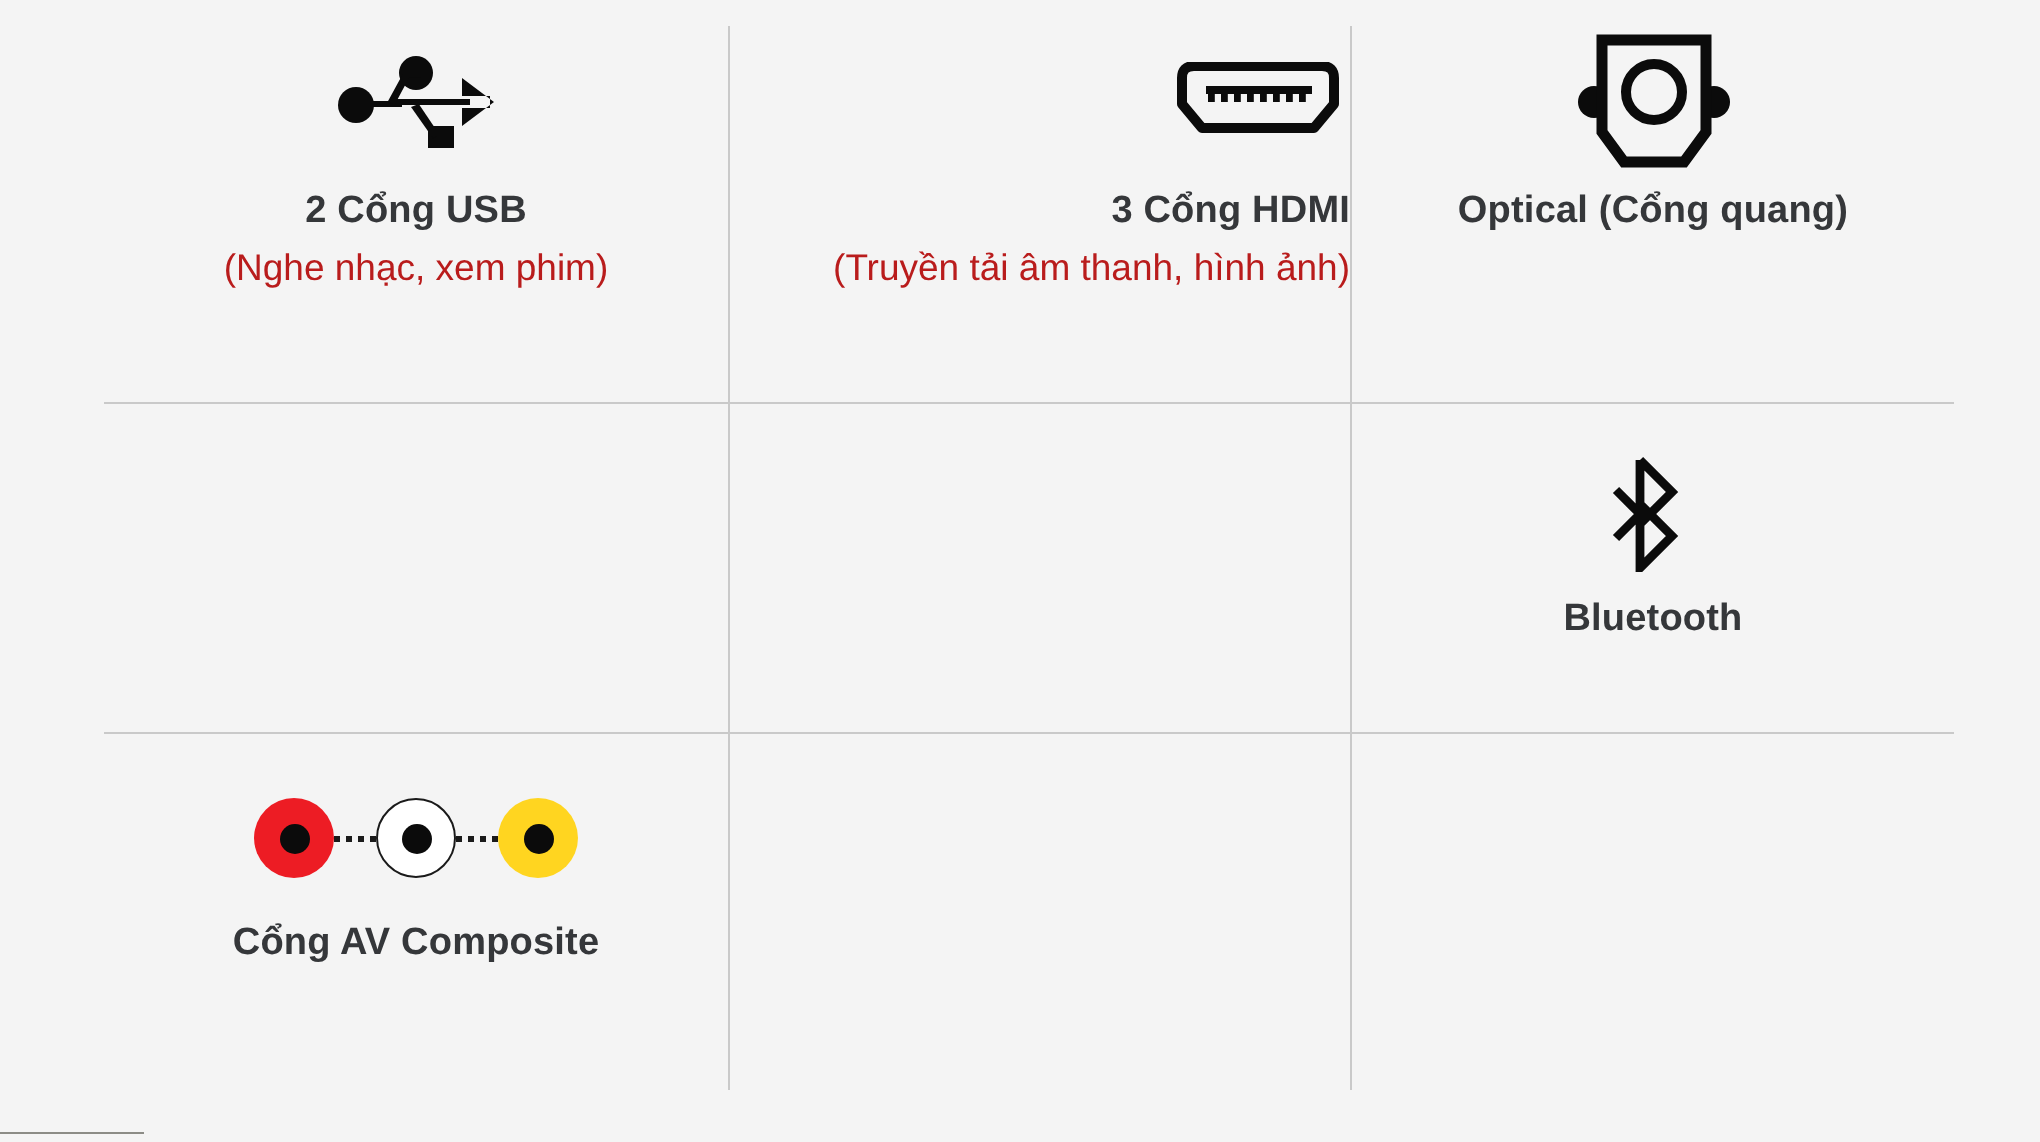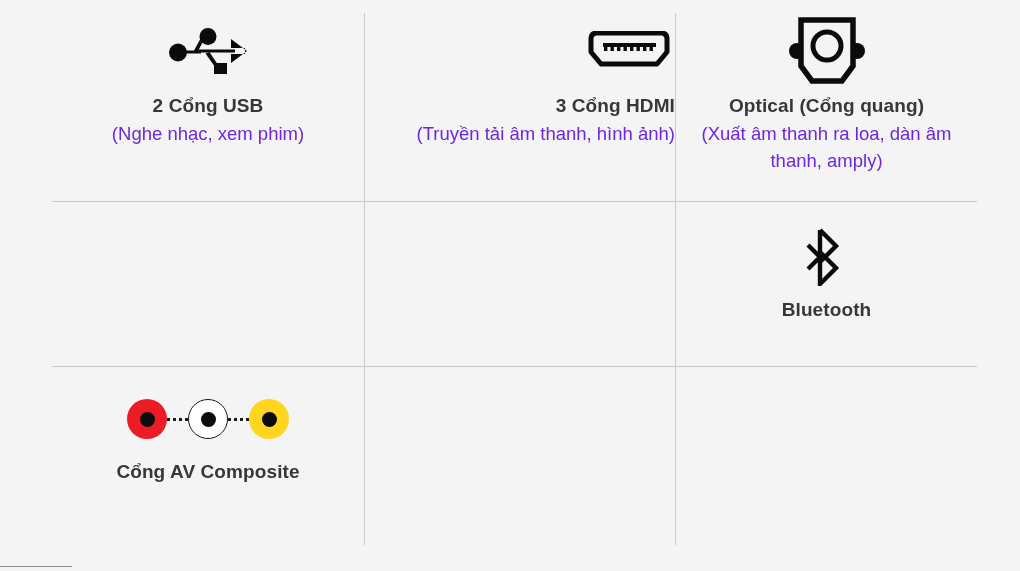--- a/index.html
+++ b/index.html
@@ -77,21 +77,21 @@
     font-size: 19px;
     font-weight: bold;
     color: #35373a;
     line-height: 1.28;
     text-align: center;
     letter-spacing: 0.1px;
   }
   .subtitle {
     font-size: 18.5px;
     font-weight: normal;
-    color: #6d28d9;
+    color: #b91c1c;
     line-height: 1.45;
     text-align: center;
     max-width: 290px;
   }
   .row-1 .title { margin-top: 6px; }
   .row-2 .title { margin-top: 2px; }
   .row-3 .title { margin-top: 10px; }
   .title + .subtitle { margin-top: 3px; }
 
   
@@ -181,21 +181,20 @@
       <svg width="80" height="72" viewBox="0 0 80 72" aria-hidden="true">
         <g fill="#0b0b0b">
           <circle cx="10" cy="36" r="8"></circle>
           <circle cx="70" cy="36" r="8"></circle>
         </g>
         <path d="M14 5 L66 5 L66 51 L55 66 L25 66 L14 51 Z" fill="#f4f4f4" stroke="#0b0b0b" stroke-width="5.5" stroke-linejoin="miter"></path>
         <circle cx="40" cy="31" r="14" fill="none" stroke="#0b0b0b" stroke-width="5"></circle>
       </svg>
     </div>
     <div class="title">Optical (Cổng quang)</div>
-    <div class="subtitle">(Xuất âm thanh ra loa, dàn âm thanh, amply)</div>
   </div>
 
 
 
   <div class="cell col-3 row-2">
     <div class="icon-wrap">
       <svg width="42" height="58" viewBox="0 0 42 58" aria-hidden="true">
         <path d="M14 2 L30 18 L14 34 L14 2 M14 24 L30 40 L14 56 L14 24 M14 29 L2 41 M14 29 L2 17" fill="none" stroke="#0b0b0b" stroke-width="4.4" stroke-linejoin="miter" stroke-linecap="butt"></path>
       </svg>
     </div>

